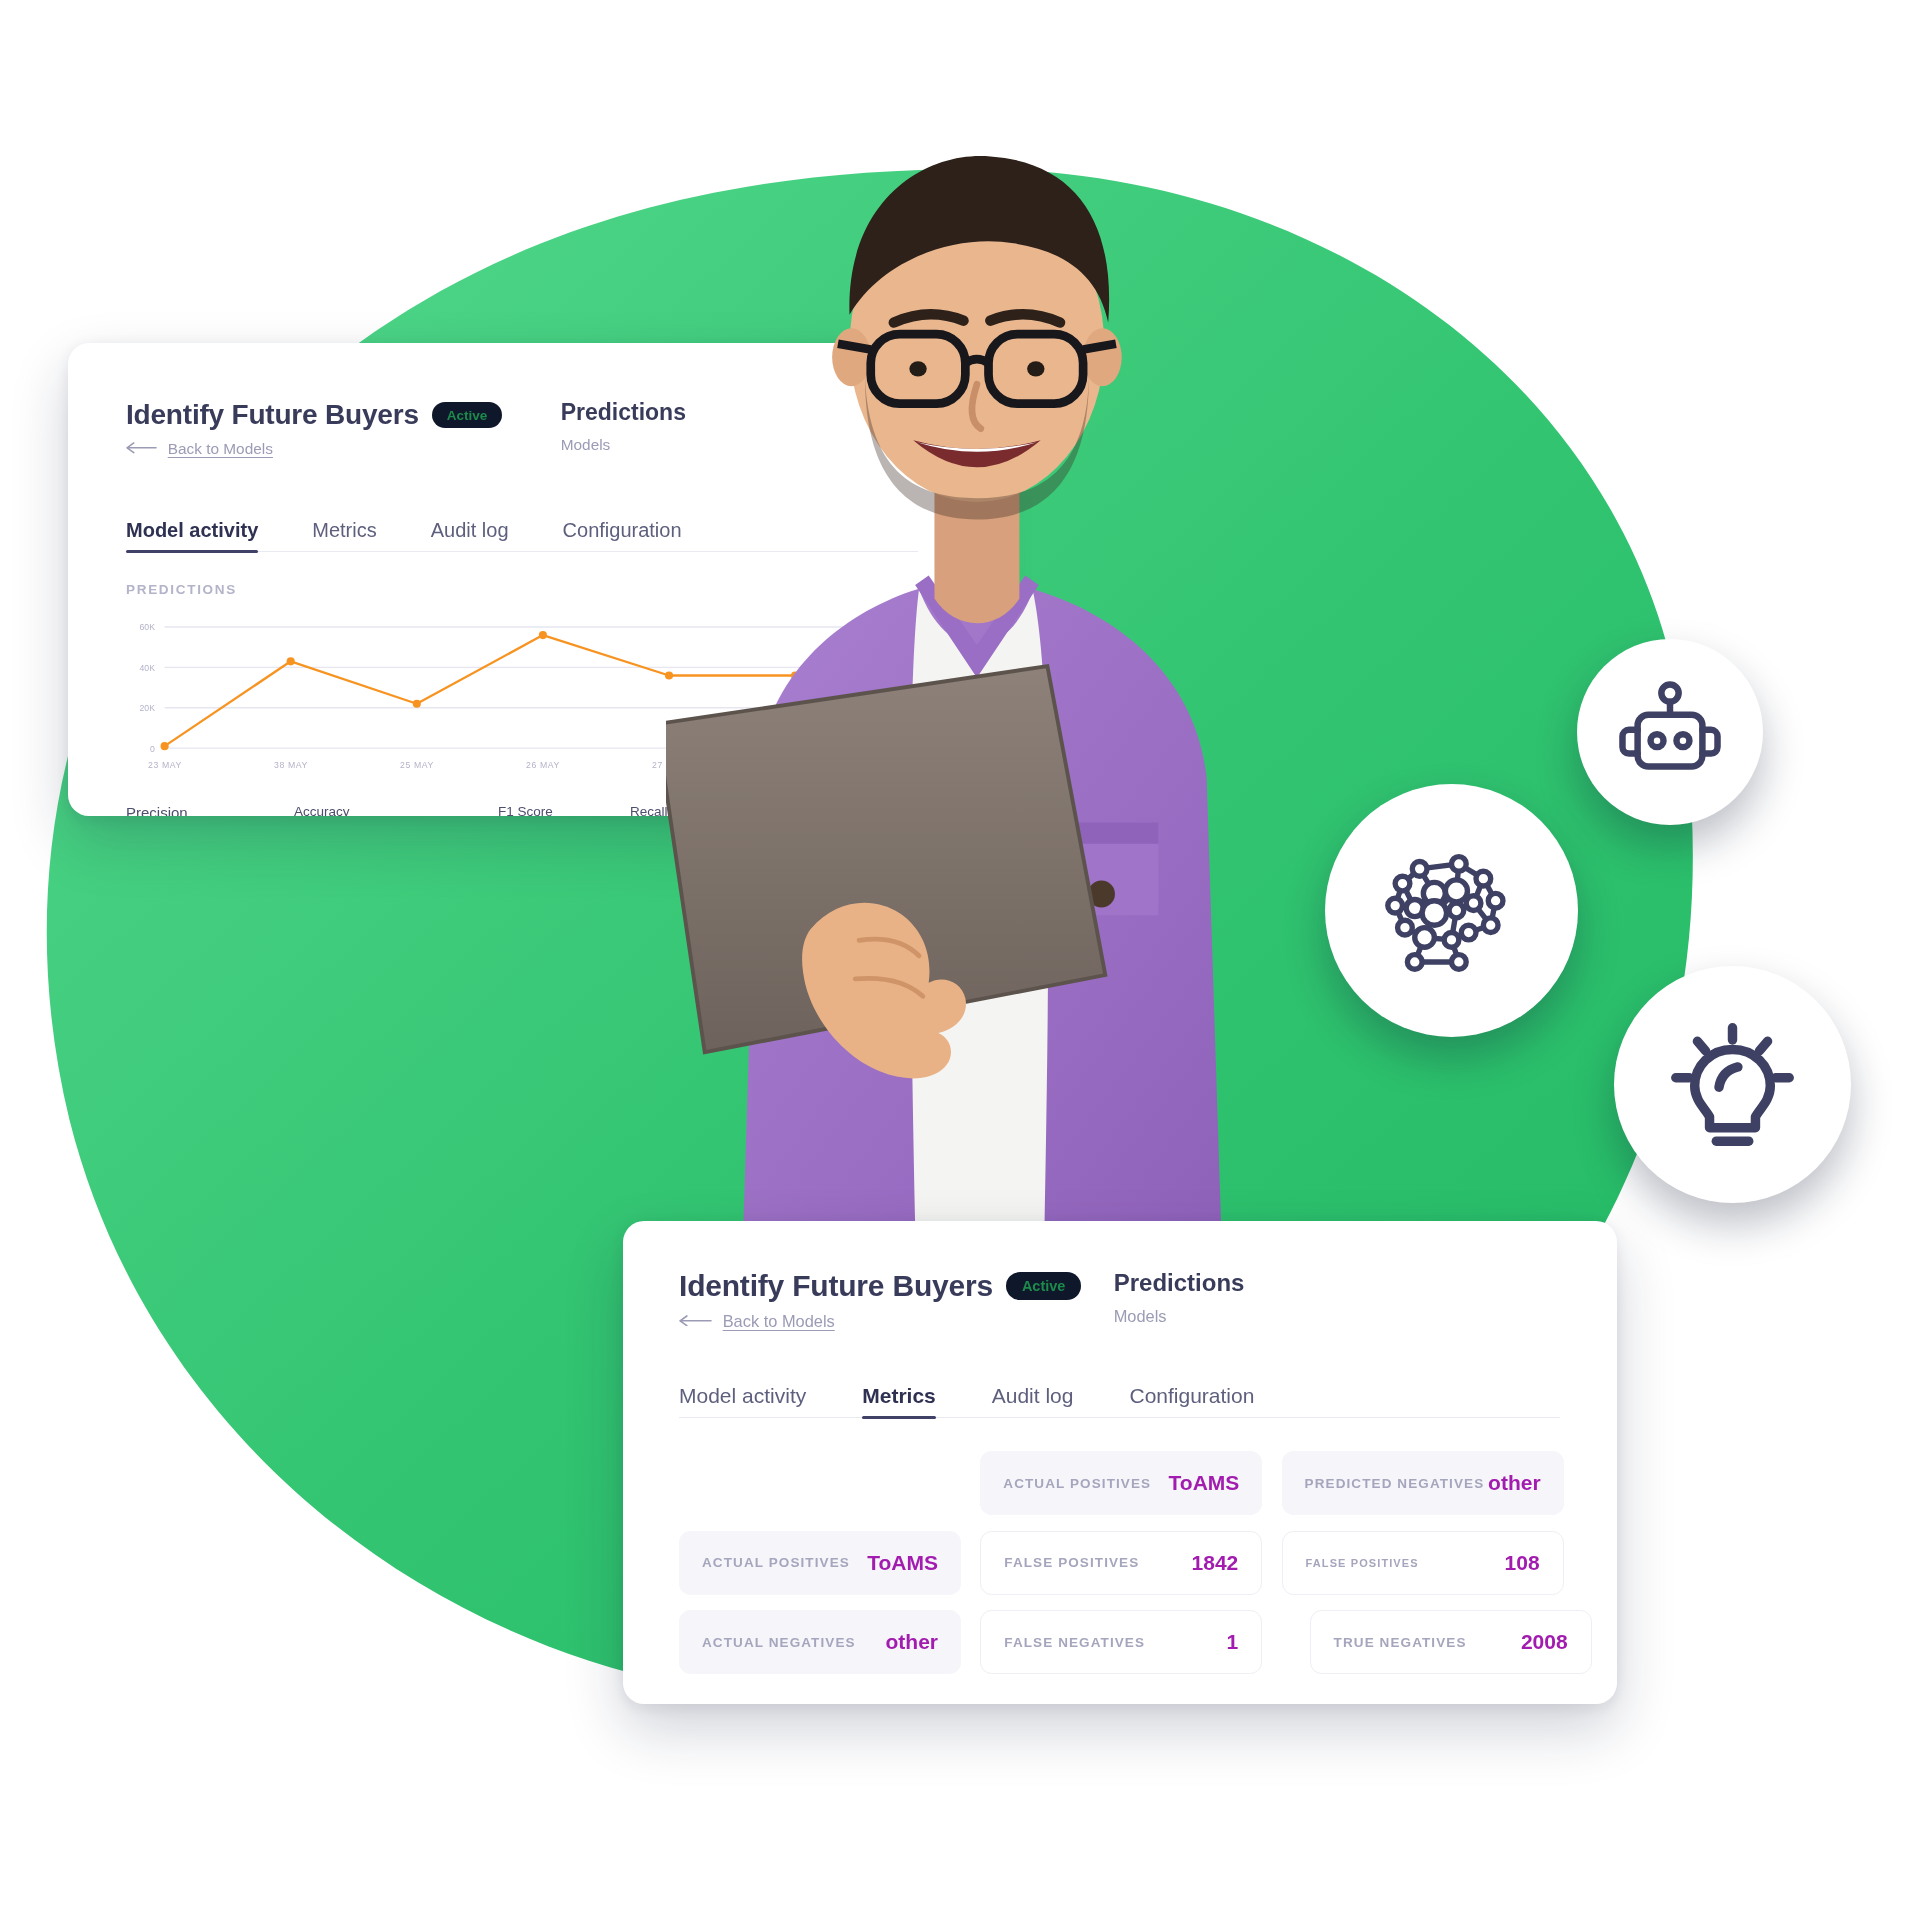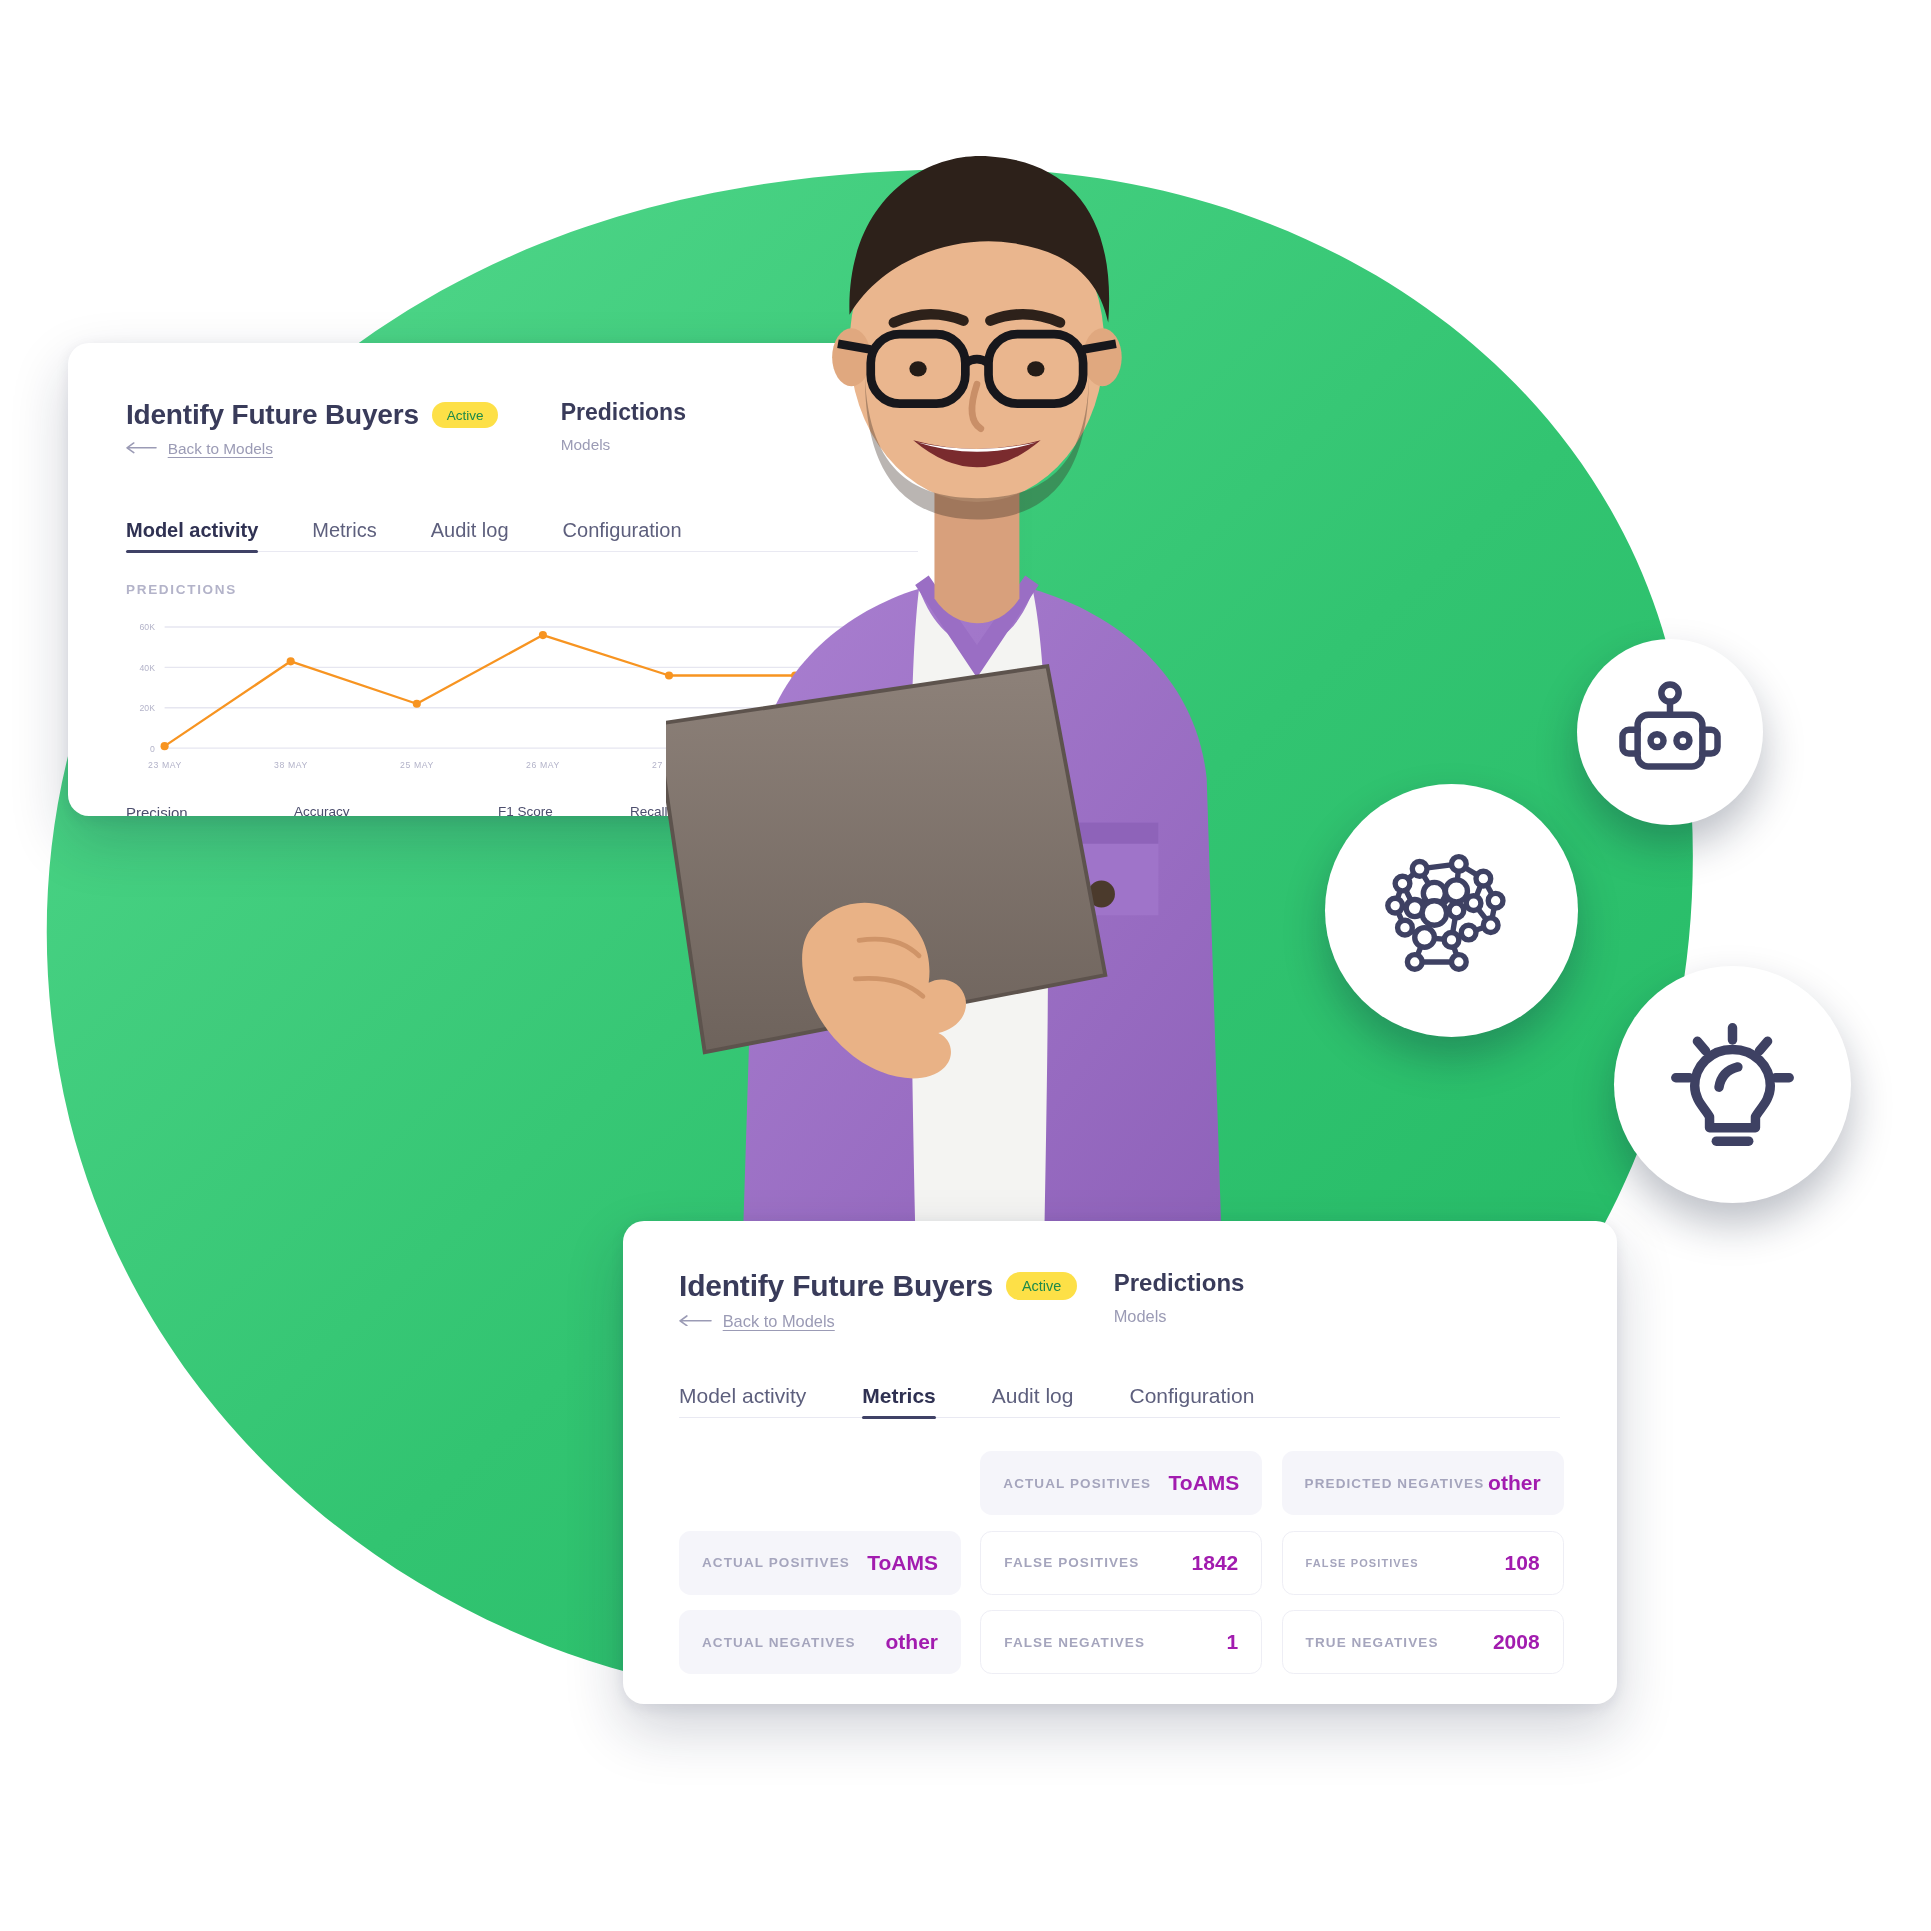--- a/index.html
+++ b/index.html
@@ -50,23 +50,23 @@
   .hdr { display: flex; align-items: flex-start; }
   .hdr-left { position: relative; }
   .title-row { display: flex; align-items: center; gap: 13.5px; }
   .model-title {
     font-weight: 700;
     color: #393b5a;
     letter-spacing: -0.2px;
     white-space: nowrap;
   }
   .status-badge {
-    background: #fde047;
+    background: #0f172a;
     color: #1c8a4b;
-    font-weight: 400;
+    font-weight: 700;
     border-radius: 965px;
     white-space: nowrap;
     text-align: center;
   }
   .back-row { display: flex; align-items: center; gap: 8.7px; margin-top: 8.7px; }
   .arrow-icon { display:block; }
   .back-link {
     color: #9b9bb5;
     text-decoration: underline;
     text-underline-offset: 2.9px;
@@ -477,20 +477,20 @@
 
     <div class="matrix-row" style="gap:19.3px;">
       <div class="cell hdrcell" style="width:282px;height:64px;padding:0 23px;">
         <span class="cell-label" style="font-size:13.5px;">ACTUAL NEGATIVES</span>
         <span class="cell-value" style="font-size:21px;">other</span>
       </div>
       <div class="cell datacell" style="width:282px;height:64px;padding:0 23px;">
         <span class="cell-label" style="font-size:13.5px;">FALSE NEGATIVES</span>
         <span class="cell-value" style="font-size:21px;">1</span>
       </div>
-      <div class="cell datacell" style="width:282px;height:64px;padding:0 23px;">
+      <div class="cell datacell" style="width:282px;height:64px;padding:0 23px;margin-left:28px;">
         <span class="cell-label" style="font-size:13.5px;">TRUE NEGATIVES</span>
         <span class="cell-value" style="font-size:21px;">2008</span>
       </div>
     </div>
   </div>
 </div>
 
 
 </body></html>

